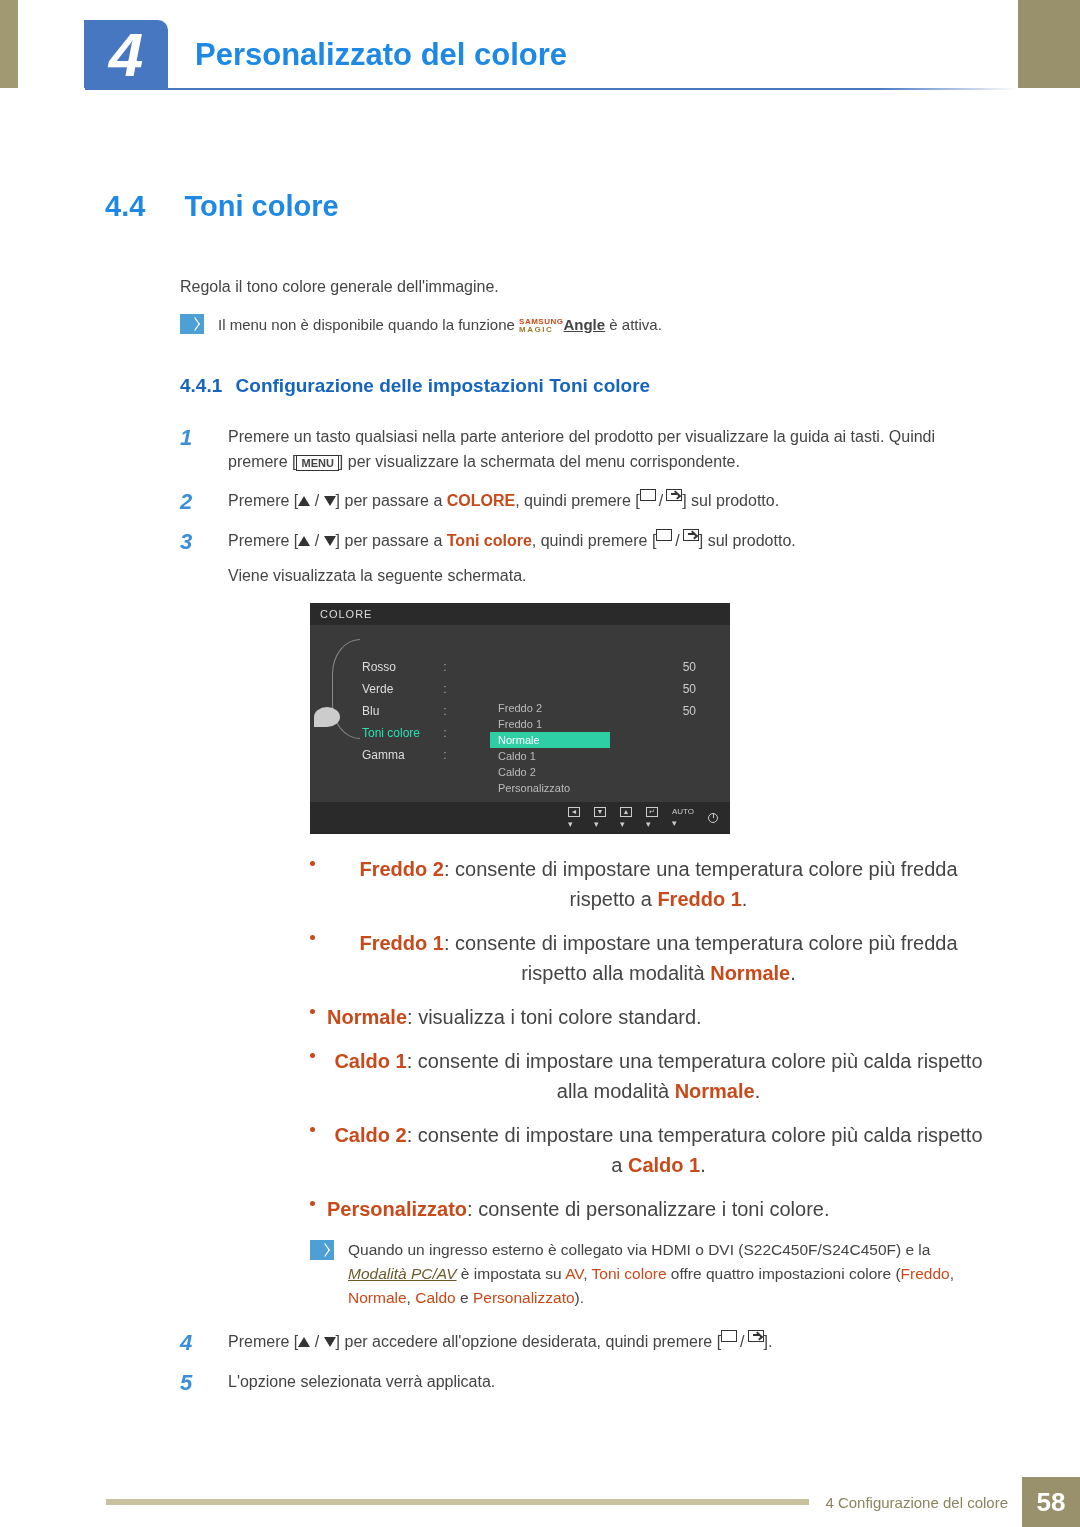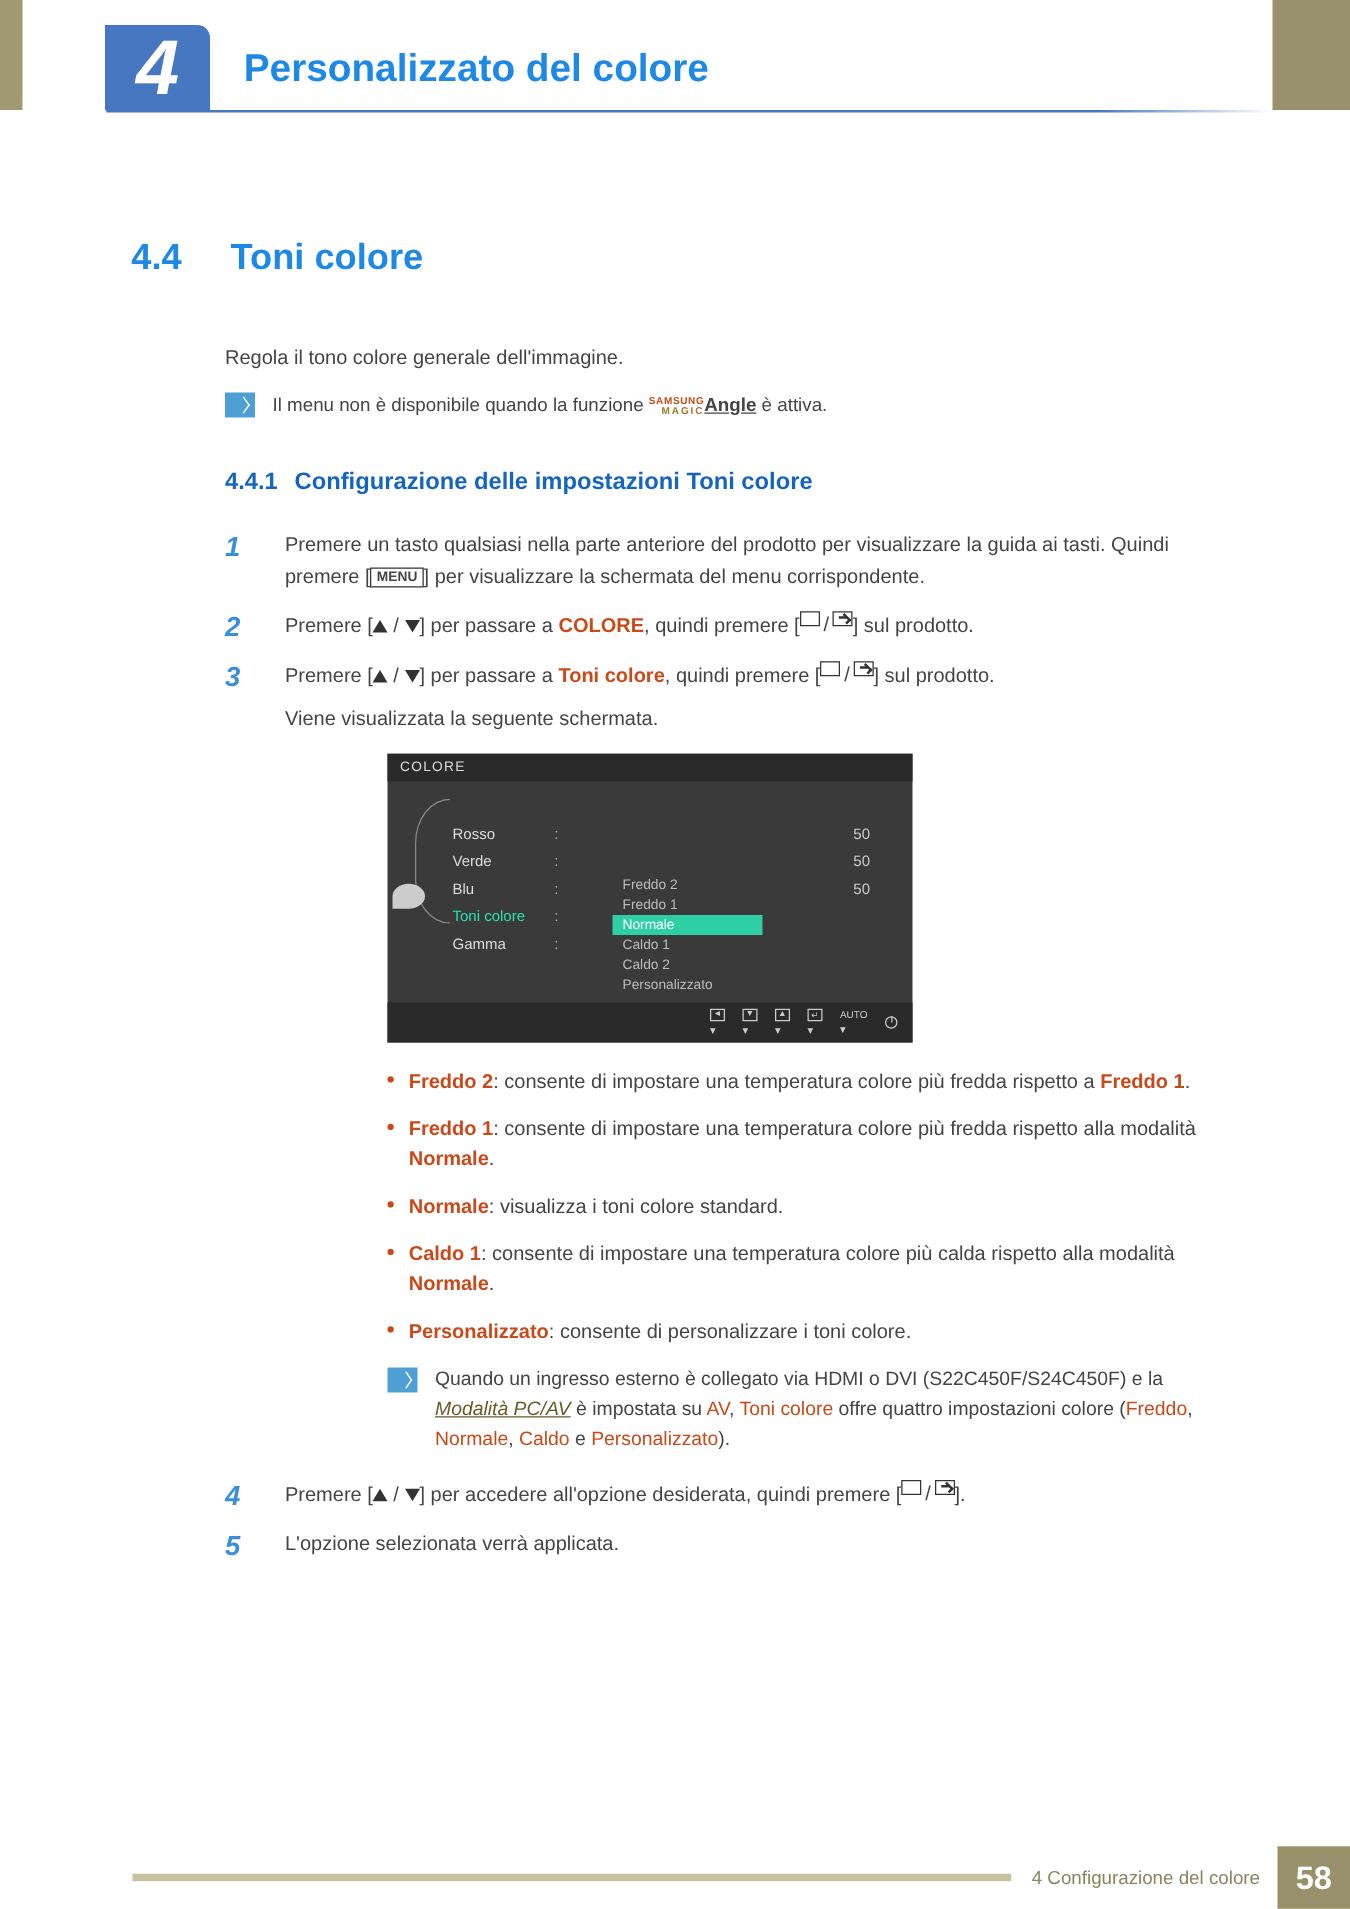--- a/index.html
+++ b/index.html
@@ -11,21 +11,21 @@
 .chapter-title { position: absolute; left: 195px; top: 37px; font-size: 31px; font-weight: bold; color: #1e88e5; }
 .chapter-underline { position: absolute; left: 85px; top: 88px; right: 62px; height: 2px; background: linear-gradient(to right, #4877c2 85%, transparent); }
 .content { position: absolute; left: 105px; top: 190px; right: 90px; }
 .section-num { color: #1e88e5; font-size: 29px; font-weight: bold; display: inline-block; width: 75px; }
 .section-title { color: #1e88e5; font-size: 29px; font-weight: bold; }
 .intro { margin-top: 55px; margin-left: 75px; font-size: 16px; color: #444; }
 .note-row { margin-top: 18px; margin-left: 75px; display: flex; align-items: flex-start; gap: 14px; }
 .note-icon { width: 24px; height: 20px; background: #4ea0d4; position: relative; flex-shrink: 0; }
 .note-icon::after { content: ''; position: absolute; right: 2px; top: 3px; width: 12px; height: 12px; border: 2px solid #fff; border-left: none; border-top: none; transform: rotate(-45deg) skew(-10deg,-10deg) scale(0.6); }
 .note-text { font-size: 15px; color: #444; line-height: 1.4; }
-.samsung-magic { display: inline-flex; flex-direction: column; font-size: 8px; line-height: 8px; vertical-align: middle; align-items: flex-end; }
+.samsung-magic { display: inline-flex; flex-direction: column; font-size: 8px; line-height: 8px; vertical-align: middle; }
 .samsung-magic .s1 { color: #c84a1a; font-weight: bold; letter-spacing: 0.5px; }
 .samsung-magic .s2 { color: #9a7a2a; font-weight: bold; letter-spacing: 1.5px; }
 .underline { text-decoration: underline; font-weight: bold; color: #444; }
 .subsection { margin-top: 40px; margin-left: 75px; }
 .sub-num { color: #1565c0; font-weight: bold; font-size: 19px; }
 .sub-title { color: #1565c0; font-weight: bold; font-size: 19px; }
 .steps { margin-top: 28px; margin-left: 75px; }
 .step { display: flex; gap: 20px; margin-bottom: 14px; align-items: flex-start; }
 .step-num { color: #3a8fd8; font-size: 22px; font-style: italic; font-weight: bold; width: 28px; flex-shrink: 0; }
 .step-text { font-size: 16px; color: #444; line-height: 1.55; }
@@ -53,21 +53,21 @@
 .osd-palette { position: absolute; left: 4px; top: 82px; width: 26px; height: 20px; border-radius: 50% 50% 50% 0; background: #ccc; }
 .osd-footer { background: #2a2a2a; display: flex; gap: 14px; justify-content: flex-end; align-items: center; padding: 5px 12px; font-size: 9px; color: #ccc; }
 .osd-btn { display: flex; flex-direction: column; align-items: flex-start; gap: 2px; }
 .osd-ico { width: 12px; height: 10px; border: 1px solid #ccc; display: flex; align-items: center; justify-content: center; font-size: 7px; }
 .auto-label { font-size: 8px; }
 .power-ico { width: 10px; height: 10px; border: 1px solid #ccc; border-radius: 50%; position: relative; }
 .power-ico::after { content: ''; position: absolute; left: 4px; top: -1px; width: 1px; height: 5px; background: #ccc; }
 .bullets { margin-left: 130px; margin-top: 6px; }
 .bullet { display: flex; gap: 12px; margin-bottom: 14px; align-items: flex-start; }
 .dot { width: 5px; height: 5px; background: #c84a1a; border-radius: 50%; margin-top: 7px; flex-shrink: 0; }
-.bullet-text { font-size: 16px; color: #444; line-height: 1.5; }
+.bullet-text { font-size: 20px; color: #444; line-height: 1.5; text-align: center; }
 .note2 { margin-left: 130px; margin-top: 6px; display: flex; gap: 14px; align-items: flex-start; }
 .note2 .note-icon { margin-top: 2px; }
 .note2-text { font-size: 15.5px; color: #444; line-height: 1.55; }
 .u2 { text-decoration: underline; color: #6a5a2a; font-style: italic; }
 .hl2 { color: #c84a1a; text-align: center; }
 .footer { position: absolute; bottom: 0; left: 0; right: 0; display: flex; justify-content: flex-end; align-items: center; }
 .footer-bar { height: 6px; background: #c9c29e; flex: 1; margin-right: 16px; margin-left: 106px; }
 .footer-text { color: #8a845e; font-size: 15px; margin-right: 14px; }
 .page-badge { background: #98916b; color: #fff; width: 58px; height: 50px; display: flex; align-items: center; justify-content: center; font-size: 26px; font-weight: bold; }
 </style>
@@ -209,20 +209,24 @@
         <div class="bullet">
             <div class="dot"></div>
             <div class="bullet-text"><span class="hl">Normale</span><span>: visualizza i toni colore standard.</span></div>
           </div>
         <div class="bullet">
             <div class="dot"></div>
             <div class="bullet-text"><span class="hl">Caldo 1</span><span>: consente di impostare una temperatura colore più calda rispetto alla modalità </span><span class="hl">Normale</span><span>.</span></div>
           </div>
         <div class="bullet">
             <div class="dot"></div>
+            <div class="bullet-text"><span class="hl">Caldo 2</span><span>: consente di impostare una temperatura colore più calda rispetto a </span><span class="hl">Caldo 1</span><span>.</span></div>
+          </div>
+        <div class="bullet">
+            <div class="dot"></div>
             <div class="bullet-text"><span class="hl">Personalizzato</span><span>: consente di personalizzare i toni colore.</span></div>
           </div>
       </div>
 
       <div class="note2">
         <div class="note-icon"></div>
         <div class="note2-text">
           <span>Quando un ingresso esterno è collegato via HDMI o DVI (S22C450F/S24C450F) e la </span><span class="u2">Modalità PC/AV</span><span> è impostata su </span><span class="hl2">AV</span><span>, </span><span class="hl2">Toni colore</span><span> offre quattro impostazioni colore (</span><span class="hl2">Freddo</span><span>, </span><span class="hl2">Normale</span><span>, </span><span class="hl2">Caldo</span><span> e </span><span class="hl2">Personalizzato</span><span>).</span>
         </div>
       </div>

